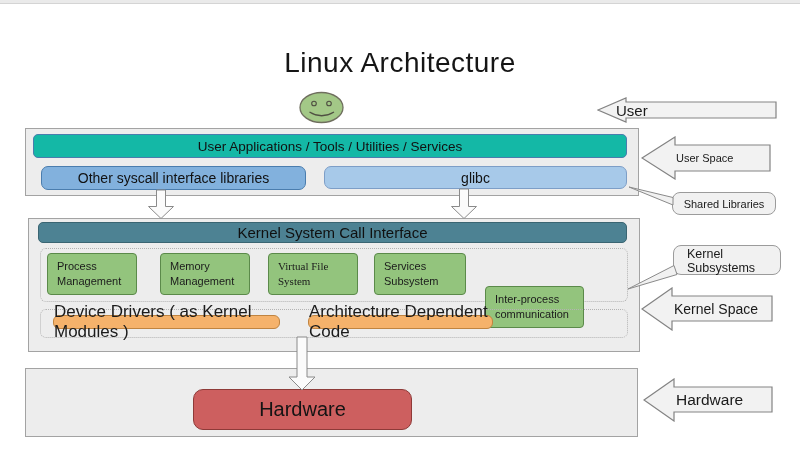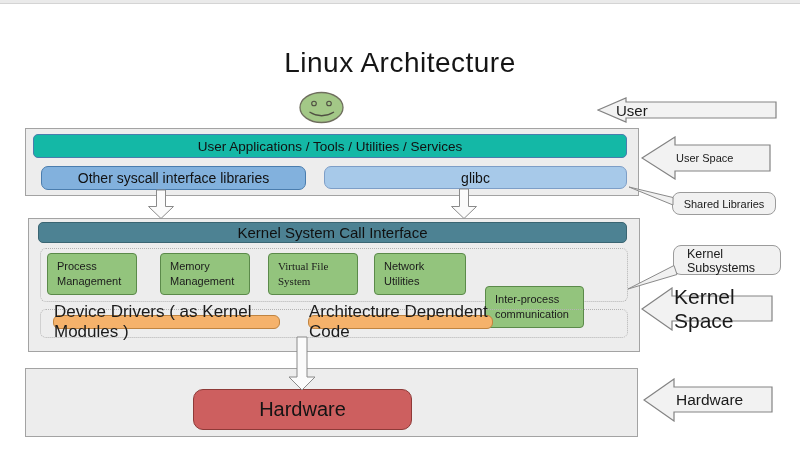--- a/index.html
+++ b/index.html
@@ -55,21 +55,21 @@
   
   .arrow-label { position:absolute; }
   .arrow-label svg { position:absolute; left:0; top:0; width:100%; height:100%; }
   .arrow-label .txt { position:relative; display:flex; align-items:center;
     height:100%; color:#1a1a1a; }
   #user-arrow        { left:597px; top:97px;  width:180px; height:26px; }
   #user-arrow .txt   { padding-left:19px; font-size:15px; }
   #user-space-arrow  { left:641px; top:136px; width:130px; height:44px; }
   #user-space-arrow .txt { padding-left:35px; font-size:11px; }
   #kernel-space-arrow{ left:641px; top:287px; width:132px; height:44px; }
-  #kernel-space-arrow .txt { padding-left:33px; font-size:21px; }
+  #kernel-space-arrow .txt { padding-left:33px; font-size:14px; }
   #hardware-arrow    { left:643px; top:378px; width:130px; height:44px; }
   #hardware-arrow .txt { padding-left:33px; font-size:15.5px; }
   .arrow-shape { fill:#f2f2f2; stroke:#838383; stroke-width:1.2; }
 
   .callout { position:absolute; background:#f1f1f1; border:1px solid #9b9b9b;
     border-radius:8px; color:#1a1a1a; }
   #shared-libraries-label { left:672px; top:192px; width:104px; height:23px;
     font-size:11px; display:flex; align-items:center; justify-content:center; }
   #kernel-subsystems-label { left:673px; top:245px; width:108px; height:30px;
     font-size:12.5px; line-height:1.15; padding:1px 0 0 13px; }
@@ -118,21 +118,21 @@
   <div class="green-box" id="subsys-0">
     <span>Process Management</span>
   </div>
   <div class="green-box" id="subsys-1">
     <span>Memory Management</span>
   </div>
   <div class="green-box" id="subsys-2">
     <span>Virtual File System</span>
   </div>
   <div class="green-box" id="subsys-3">
-    <span>Network Utilities</span>
+    <span>Services Subsystem</span>
   </div>
   <div class="green-box" id="subsys-4">
     <span>Inter-process communication</span>
   </div>
   <div class="dotted" id="modules-dotted"></div>
   <div class="orange-box" id="module-0">
     <span>Device Drivers ( as Kernel Modules )</span>
   </div>
   <div class="orange-box" id="module-1">
     <span>Architecture Dependent Code</span>

